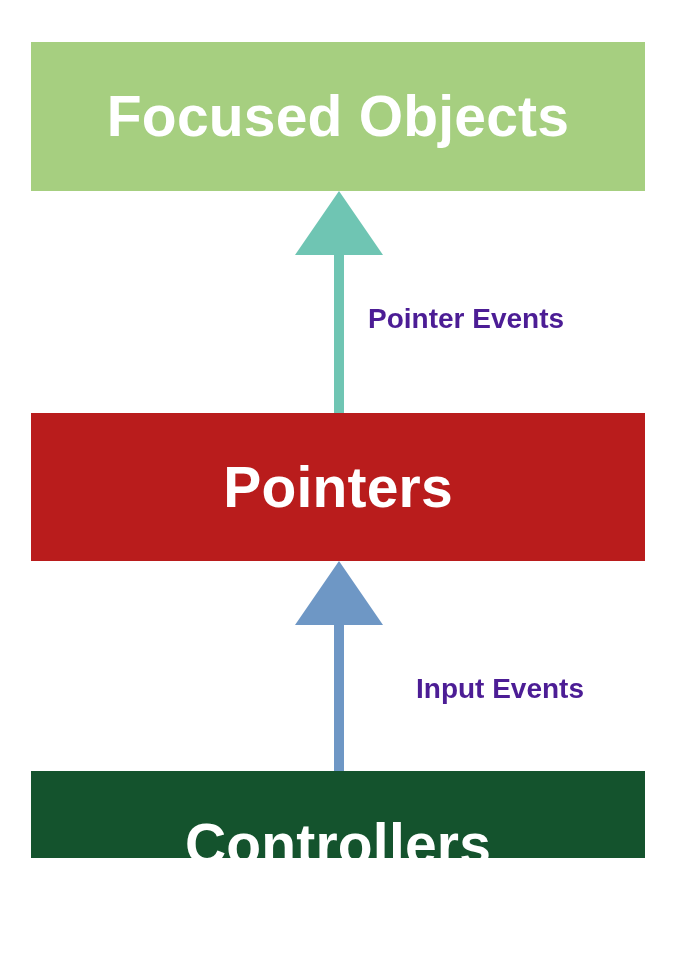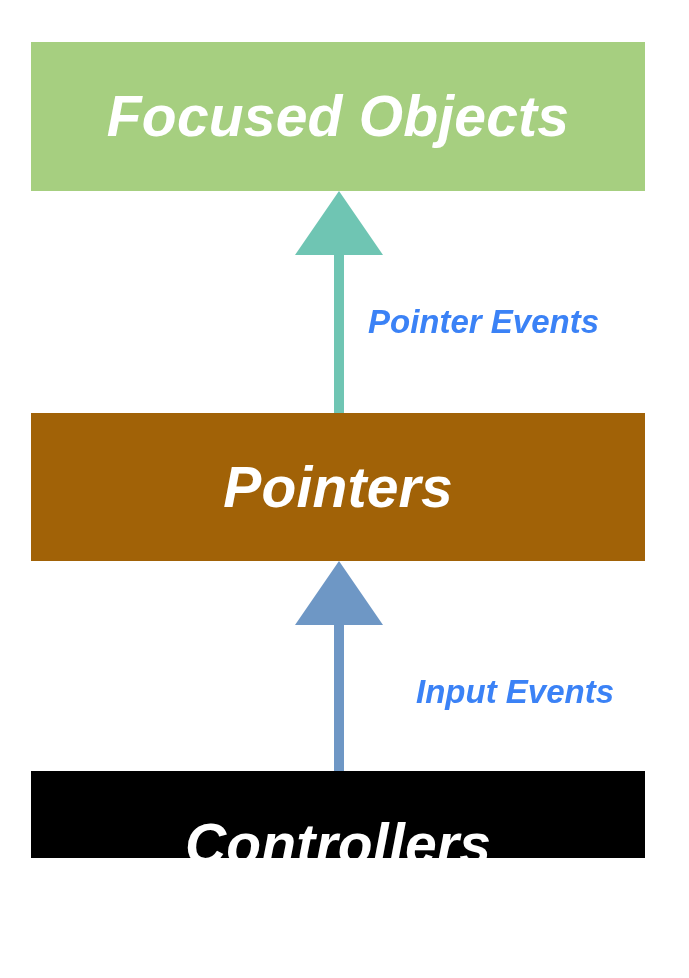--- a/index.html
+++ b/index.html
@@ -11,21 +11,20 @@
   body {
     font-family: "Liberation Sans", "DejaVu Sans", sans-serif;
   }
 
   #diagram-canvas {
     position: relative;
     width: 689px;
     height: 858px;
     background: #ffffff;
     overflow: hidden;
-    font-style: italic;
   }
 
   
   .layer-box {
     position: absolute;
     left: 31px;
     width: 614px;
     display: flex;
     align-items: center;
     justify-content: center;
@@ -42,26 +41,26 @@
   }
 
   #box-focused-objects {
     top: 42px;
     height: 149px;
     background: #a6cf80;
   }
   #box-pointers {
     top: 413px;
     height: 148px;
-    background: #a16207;
+    background: #b91c1c;
   }
   #box-controllers {
     top: 771px;
     height: 146px;
-    background: #000000;
+    background: #14532d;
   }
 
   
   .flow-arrow {
     position: absolute;
     left: 295px;
     width: 88px;
   }
   .flow-arrow .arrow-head {
     position: absolute;
@@ -99,22 +98,22 @@
     border-bottom: 64px solid #6e97c5;
   }
   #arrow-input-events .arrow-shaft {
     height: 156px;
     background: #6e97c5;
   }
 
   
   .edge-label {
     position: absolute;
-    color: #3b82f6;
-    font-size: 33px;
+    color: #4c1d95;
+    font-size: 28px;
     font-weight: bold;
     line-height: 1;
     white-space: nowrap;
   }
   #label-pointer-events {
     left: 368px;
     top: 305px;
   }
   #label-input-events {
     left: 368px;

